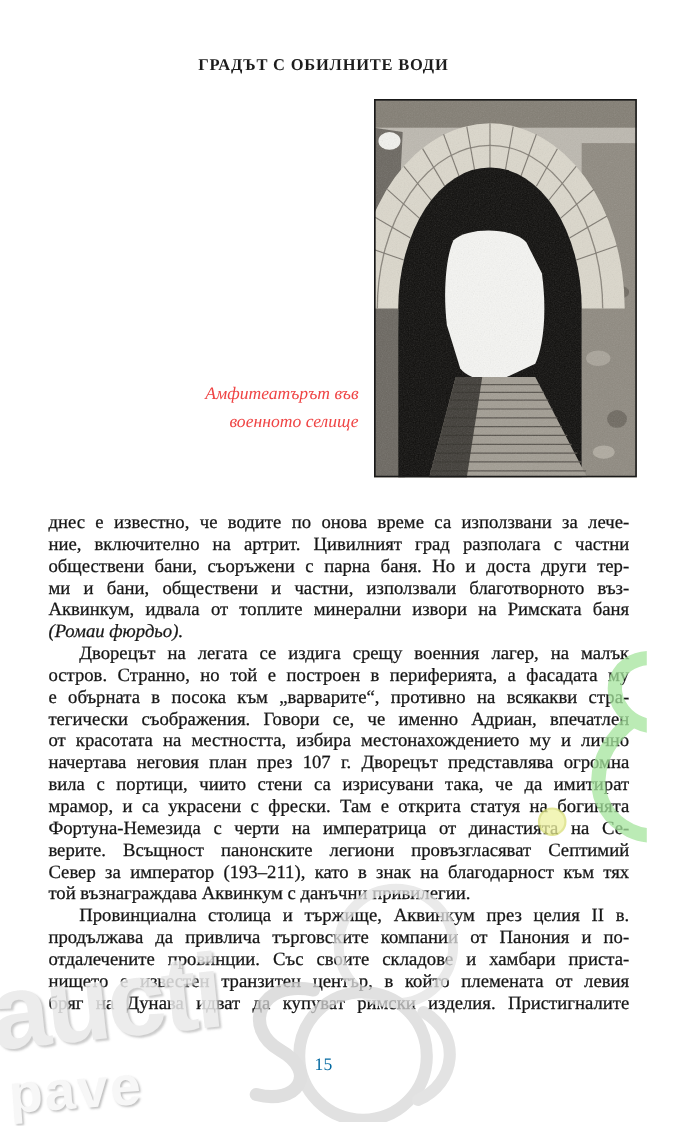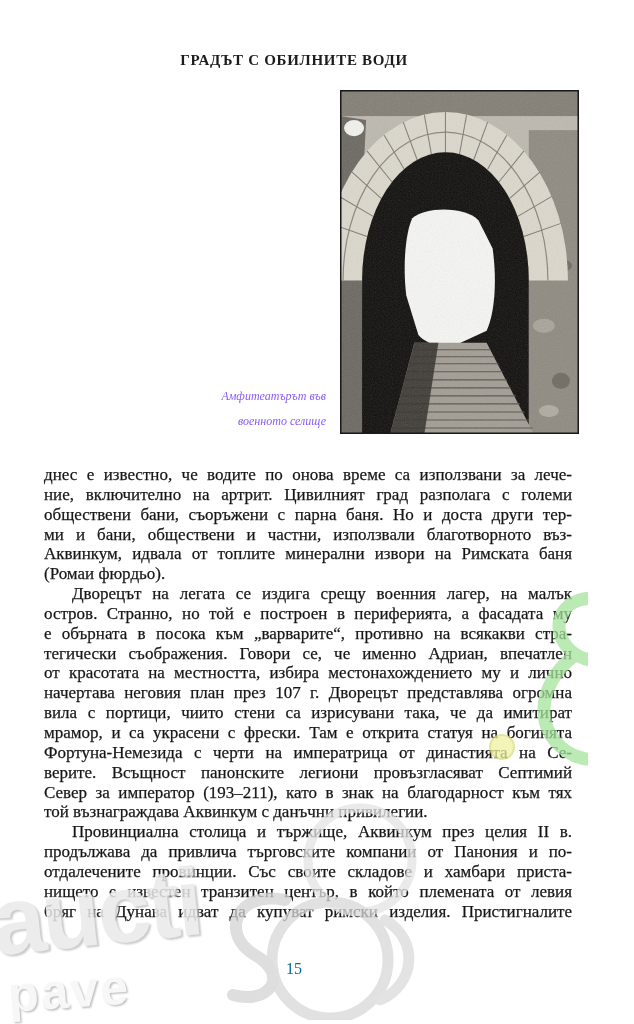--- a/index.html
+++ b/index.html
@@ -20,38 +20,38 @@
     color:#1c1c1c;
   }
   
   .photo{
     position:absolute;left:340px;top:90px;width:239px;height:344px;
     background:#b7b3aa;
   }
   .photo svg{display:block;width:100%;height:100%;}
   
   .caption{
-    position:absolute;left:100px;top:384px;width:226px;
-    text-align:right;font-style:italic;font-size:12px;line-height:24.5px;
-    color:#8b5cf6;
+    position:absolute;left:100px;top:347px;width:226px;
+    text-align:right;font-style:italic;font-size:16px;line-height:24.5px;
+    color:#ef4444;
   }
   
   .body-text{
     position:absolute;left:44px;top:465px;width:528px;
     font-size:17px;line-height:19.85px;
     -webkit-text-stroke:0.25px #222;
   }
   .para{margin:0;}
   .line{
     text-align:justify;text-align-last:justify;
     white-space:nowrap;
   }
   .line.last{text-align-last:left;}
   .line.indent{text-indent:28px;}
-  .line.italic{}
+  .line.italic{font-style:italic;}
   
   .folio{
     position:absolute;top:960px;left:0;width:100%;
     text-align:center;font-size:16px;color:#0369a1;
   }
   
   .wm{position:absolute;z-index:6;pointer-events:none;}
   .wm-aucti{
     left:-14px;top:868px;
     font-family:"Liberation Sans",sans-serif;
@@ -156,21 +156,21 @@
   </div>
 
   <div class="caption">
     <div>Амфитеатърът във</div>
     <div>военното селище</div>
   </div>
 
   <div class="body-text" id="body-text">
       <div class="para">
         <div class="line">днес е известно, че водите по онова време са използвани за лече-</div>
-        <div class="line">ние, включително на артрит. Цивилният град разполага с големи</div>
+        <div class="line">ние, включително на артрит. Цивилният град разполага с частни</div>
         <div class="line">обществени бани, съоръжени с парна баня. Но и доста други тер-</div>
         <div class="line">ми и бани, обществени и частни, използвали благотворното въз-</div>
         <div class="line">Аквинкум, идвала от топлите минерални извори на Римската баня</div>
         <div class="line last italic">(Ромаи фюрдьо).</div>
       </div>
       <div class="para">
         <div class="line indent">Дворецът на легата се издига срещу военния лагер, на малък</div>
         <div class="line">остров. Странно, но той е построен в периферията, а фасадата му</div>
         <div class="line">е обърната в посока към „варварите“, противно на всякакви стра-</div>
         <div class="line">тегически съображения. Говори се, че именно Адриан, впечатлен</div>

